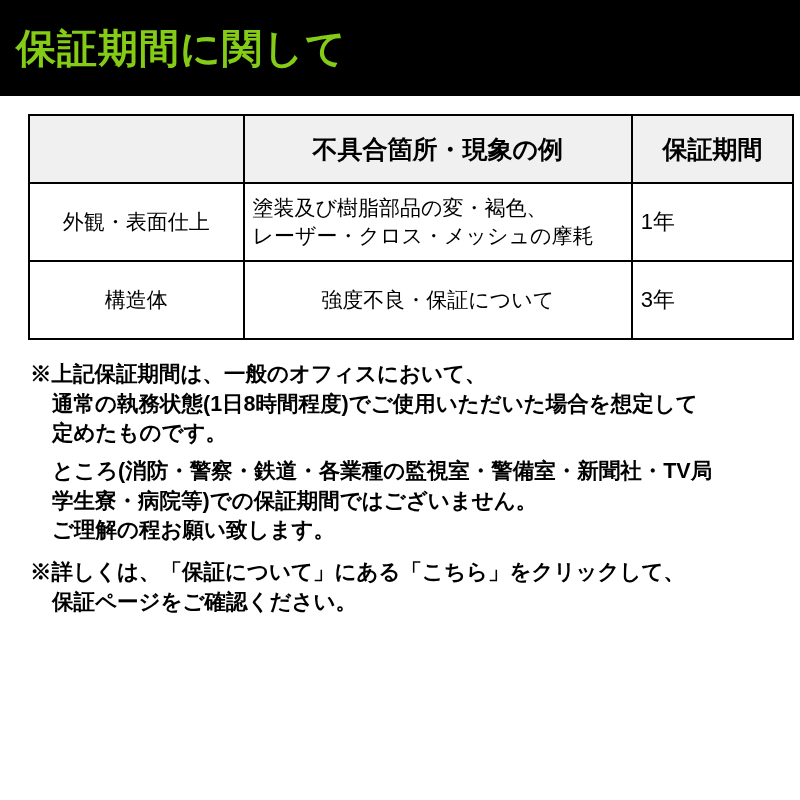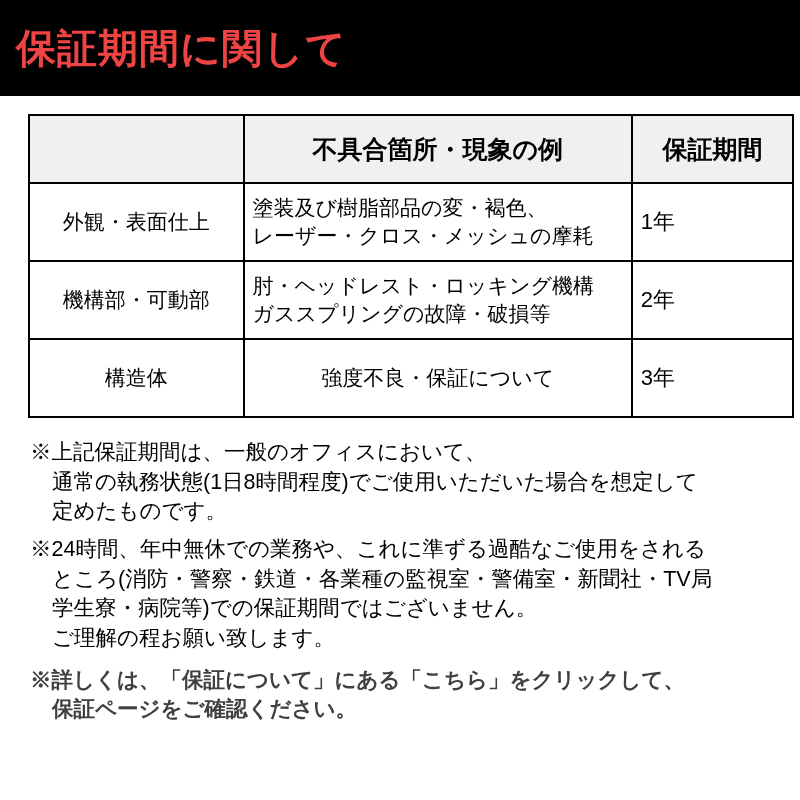--- a/index.html
+++ b/index.html
@@ -15,21 +15,21 @@
     overflow: hidden;
   }
   .page {
     width: 800px;
     height: 800px;
     position: relative;
     box-sizing: border-box;
   }
   .header-bar {
     background: #000000;
-    color: #ef4444;
+    color: #84cc16;
     height: 96px;
     display: flex;
     align-items: center;
     padding: 0 16px;
     box-sizing: border-box;
   }
   .header-title {
     font-size: 40px;
     font-weight: bold;
     letter-spacing: 1px;
@@ -89,30 +89,31 @@
     font-size: 22px;
   }
   .notes {
     margin-top: 20px;
     padding: 0 2px;
   }
   .note {
     font-size: 21.5px;
     line-height: 1.38;
     margin-bottom: 8px;
+    font-weight: bold;
   }
   .note .line {
     display: block;
     white-space: nowrap;
   }
   .note .indent {
     padding-left: 22px;
   }
   .note-red {
-    color: #404040;
+    color: #000000;
     font-weight: bold;
     margin-top: 12px;
   }
 </style>
 </head>
 <body>
 
 <div class="page">
 
   <div class="header-bar">
@@ -132,47 +133,38 @@
       <tbody>
         <tr>
           <td class="cell-item col-item">外観・表面仕上</td>
           <td class="cell-desc col-desc">
             <span class="line">塗装及び樹脂部品の変・褐色、</span>
             <span class="line">レーザー・クロス・メッシュの摩耗</span>
           </td>
           <td class="cell-period col-period">1年</td>
         </tr>
         <tr>
-          <td class="cell-item col-item">機構部・可動部</td>
-          <td class="cell-desc col-desc">
-            <span class="line">肘・ヘッドレスト・ロッキング機構</span>
-            <span class="line">ガススプリングの故障・破損等</span>
-          </td>
-          <td class="cell-period col-period">2年</td>
-        </tr>
-        <tr>
           <td class="cell-item col-item">構造体</td>
           <td class="cell-desc col-desc" style="text-align:center;">
             <span class="line" style="text-align:center;">強度不良・保証について</span>
           </td>
           <td class="cell-period col-period">3年</td>
         </tr>
       </tbody>
     </table>
 
     <div class="notes">
 
       <div class="note">
         <span class="line">※上記保証期間は、一般のオフィスにおいて、</span>
         <span class="line indent">通常の執務状態(1日8時間程度)でご使用いただいた場合を想定して</span>
         <span class="line indent">定めたものです。</span>
       </div>
 
       <div class="note">
-        <span class="line">※24時間、年中無休での業務や、これに準ずる過酷なご使用をされる</span>
         <span class="line indent">ところ(消防・警察・鉄道・各業種の監視室・警備室・新聞社・TV局</span>
         <span class="line indent">学生寮・病院等)での保証期間ではございません。</span>
         <span class="line indent">ご理解の程お願い致します。</span>
       </div>
 
       <div class="note note-red">
         <span class="line">※詳しくは、「保証について」にある「こちら」をクリックして、</span>
         <span class="line indent">保証ページをご確認ください。</span>
       </div>
 

